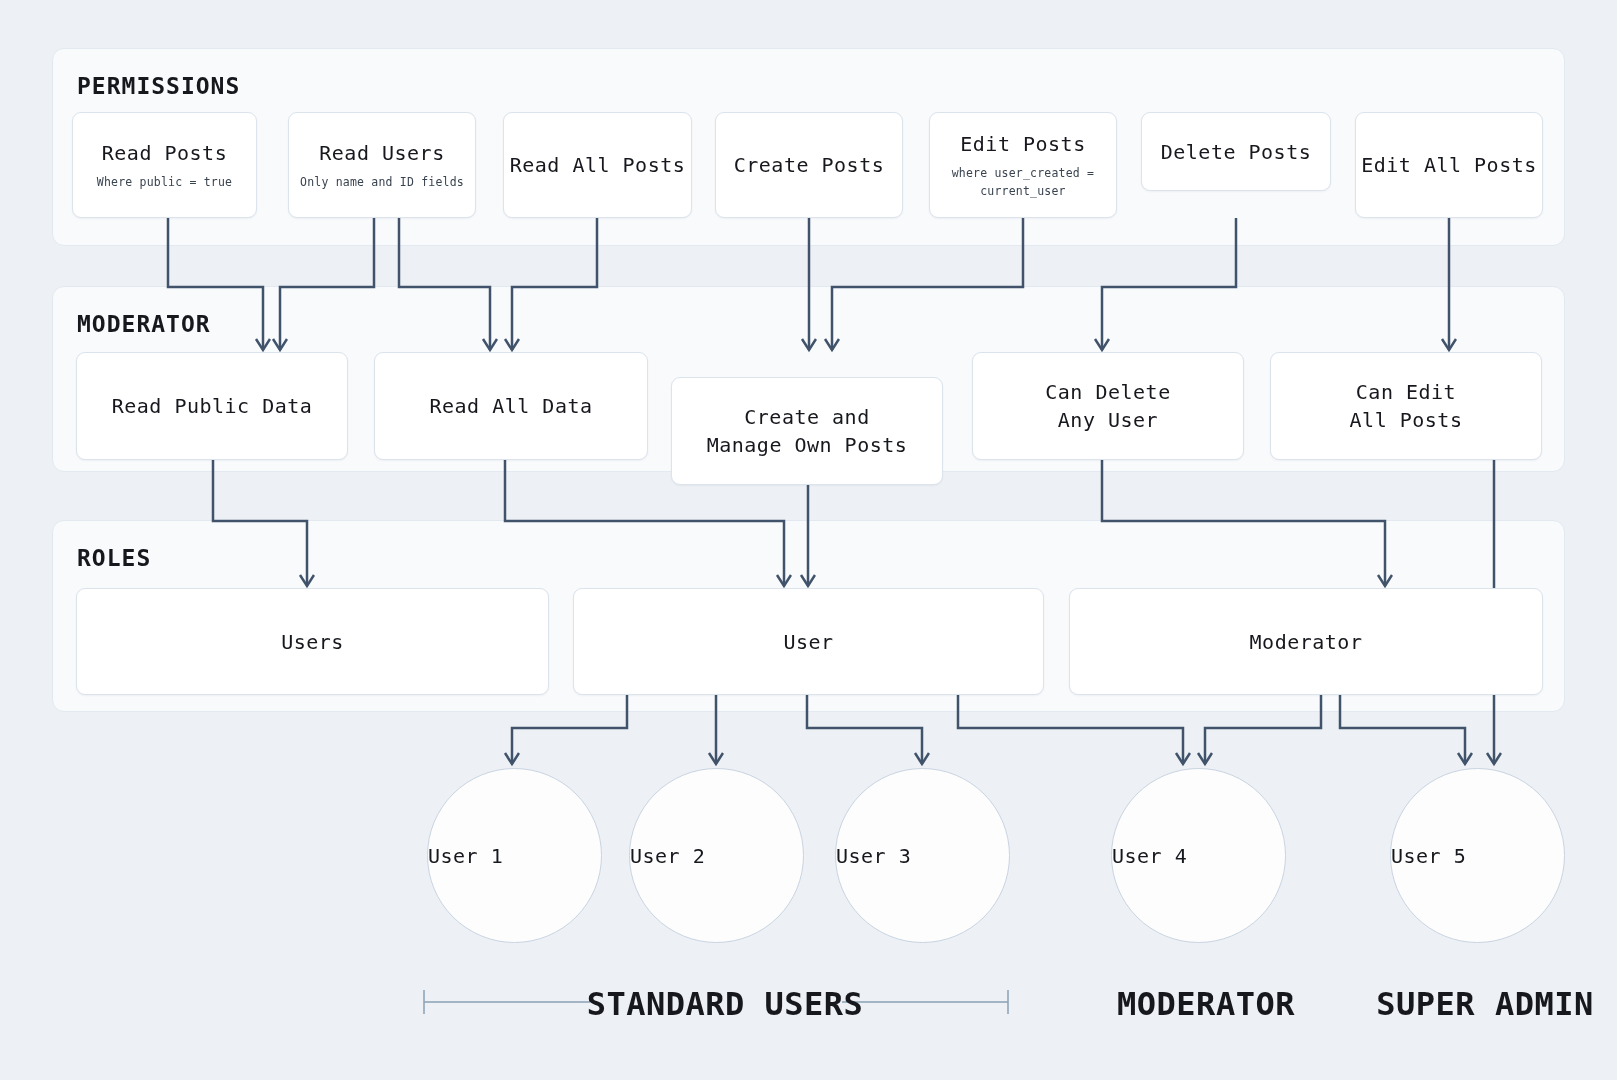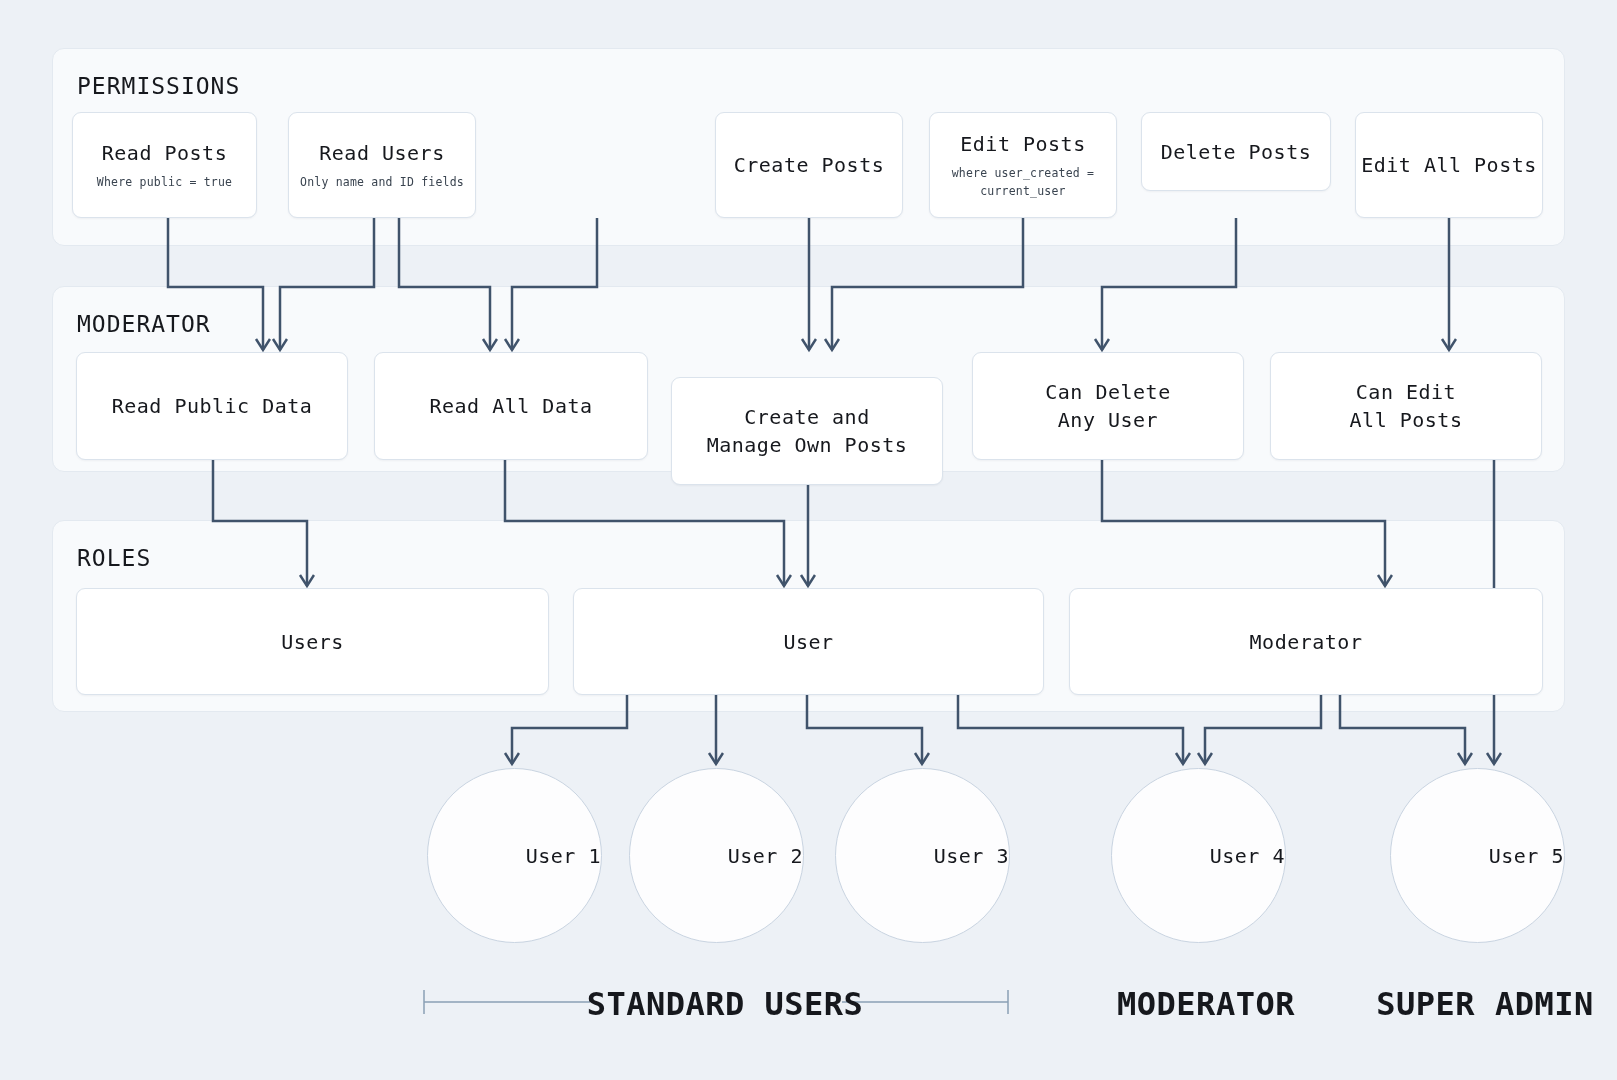--- a/index.html
+++ b/index.html
@@ -16,21 +16,21 @@
     background: var(--panel, #f8fafc);
     border: 1px solid var(--panel-border, #e2e8f0);
     border-radius: 12px;
     box-sizing: border-box;
   }
   .panel-heading {
     position: absolute;
     left: 24px;
     top: 24px;
     font-size: 23px;
-    font-weight: normal;
+    font-weight: bold;
     letter-spacing: 1px;
     color: var(--text, #16181d);
     white-space: nowrap;
   }
   .node {
     position: absolute;
     box-sizing: border-box;
     background: var(--node, #ffffff);
     border: 1px solid var(--node-border, #dbe3ec);
     border-radius: 9px;
@@ -77,21 +77,21 @@
   .user-circle {
     position: absolute;
     width: 175px;
     height: 175px;
     box-sizing: border-box;
     border-radius: 50%;
     background: var(--circle, #fdfdfe);
     border: 1px solid var(--circle-border, #c9d4e1);
     display: flex;
     align-items: center;
-    justify-content: flex-end;
+    justify-content: flex-start;
     z-index: 3;
   }
   .user-label {
     font-size: 20px;
     letter-spacing: 0.5px;
     color: var(--text, #16181d);
     white-space: nowrap;
   }
   .group-label {
     position: absolute;
@@ -156,20 +156,23 @@
   </svg>
 
   <div class="node" style="left:72px;  top:112px; width:185px; height:106px;">
     <span class="node-title">Read Posts</span>
     <span class="node-subtitle">Where public = true</span>
   </div>
   <div class="node" style="left:288px; top:112px; width:188px; height:106px;">
     <span class="node-title">Read Users</span>
     <span class="node-subtitle">Only name and ID fields</span>
   </div>
+  <div class="node" style="left:503px; top:112px; width:189px; height:106px;">
+    <span class="node-title">Read All Posts</span>
+  </div>
   <div class="node" style="left:929px; top:112px; width:188px; height:106px;">
     <span class="node-title">Edit Posts</span>
     <span class="node-subtitle">where user_created =
 current_user</span>
   </div>
   <div class="node" style="left:715px; top:112px; width:188px; height:106px;">
     <span class="node-title">Create Posts</span>
   </div>
   <div class="node" style="left:1141px; top:112px; width:190px; height:79px;justify-content:center;">
     <span class="node-title">Delete Posts</span>

